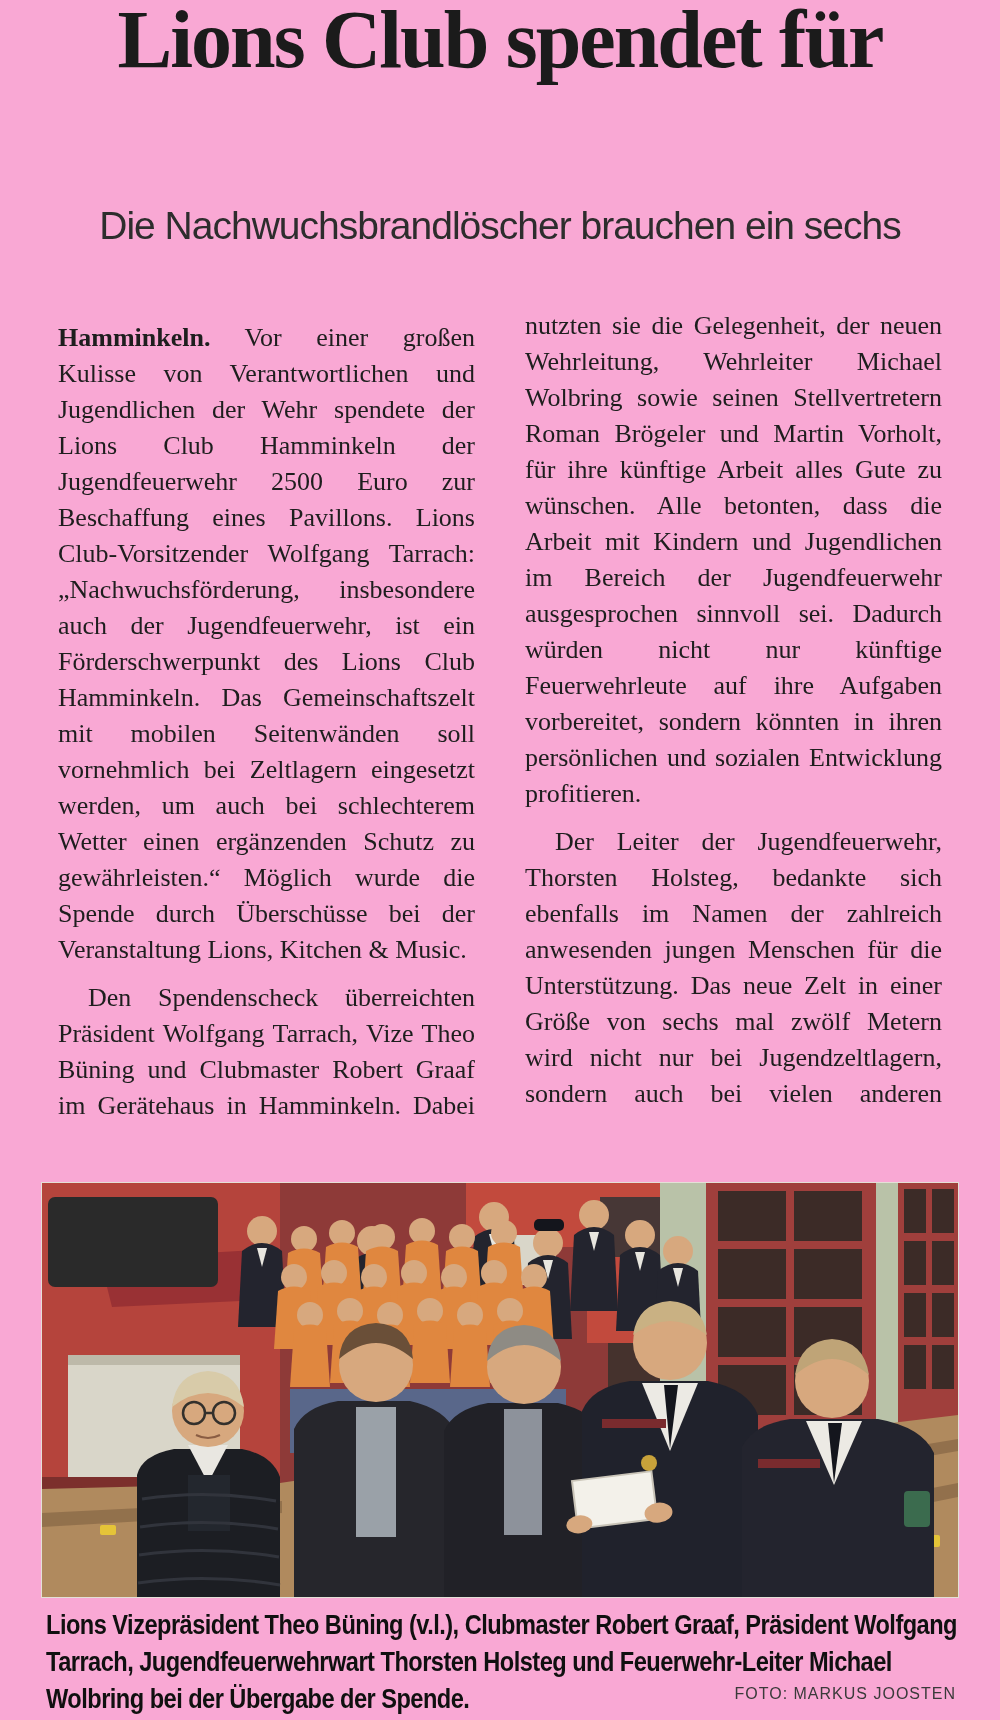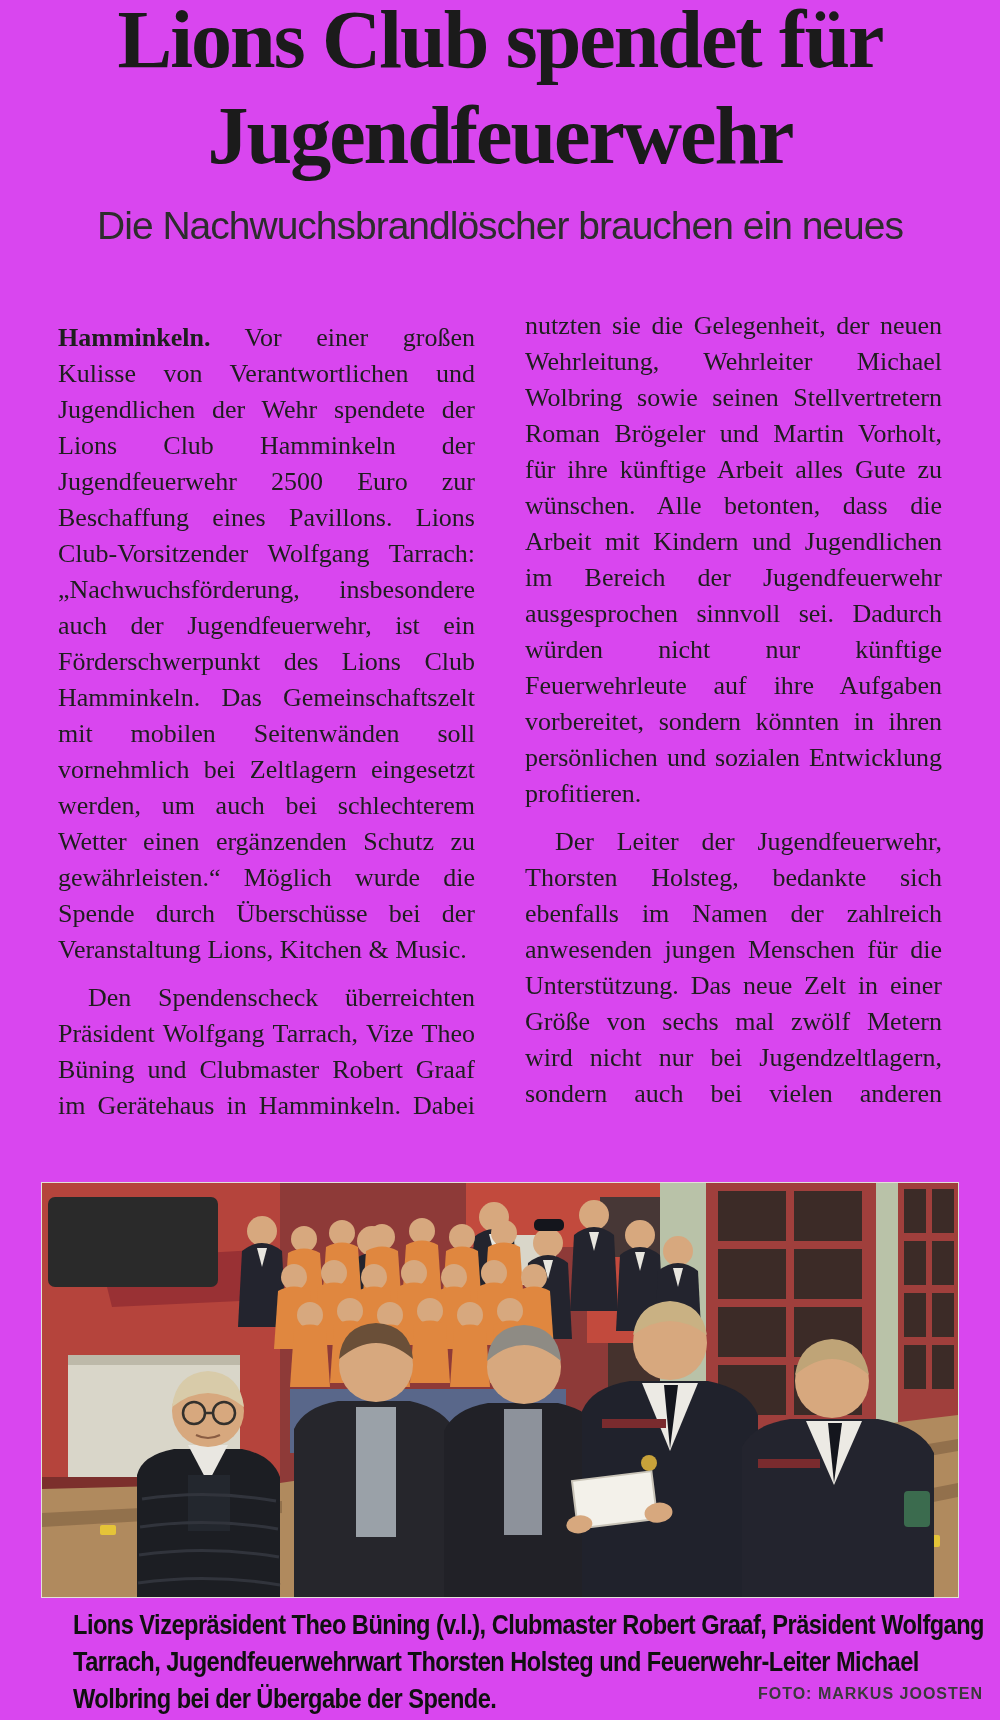--- a/index.html
+++ b/index.html
@@ -3,21 +3,21 @@
 <meta charset="utf-8">
 <style>
   html,body{margin:0;padding:0;}
   body{
     width:1000px;height:1720px;
     background:#f4f3ef;
     font-family:"Liberation Serif", serif;
   }
   .sheet{
     position:relative;width:1000px;height:1720px;
-    background:#d946ef;overflow:hidden;
+    background:#f9a8d4;overflow:hidden;
   }
   
   .headline{
     position:absolute;top:-8px;left:0;width:1000px;
     text-align:center;
     font-family:"Liberation Serif", serif;
     font-weight:700;
     font-size:82px;line-height:1.17;
     letter-spacing:-2px;
     color:#1b1b1b;
@@ -50,51 +50,50 @@
   
   .photo{
     position:absolute;top:1183px;left:42px;
     width:916px;height:414px;
     background:#8e3a38;
     outline:1px solid #e4e0d7;
   }
   .photo svg{display:block;width:100%;height:100%;}
   
   .caption{
-    position:absolute;top:1607px;left:46px;width:912px;height:112px;margin-left:27px;
+    position:absolute;top:1607px;left:46px;width:912px;height:112px;
   }
   .caption-inner{
     width:1044px;
     transform:scaleX(0.874);transform-origin:0 0;
     font-family:"Liberation Sans", sans-serif;
     font-weight:700;
     font-size:27px;line-height:37px;
     letter-spacing:-0.6px;
     color:#101010;
   }
   .credit{
     position:absolute;right:2px;top:78px;
     font-family:"Liberation Sans", sans-serif;
-    font-weight:700;
+    font-weight:400;
     font-size:16px;letter-spacing:1px;
     color:#3a3a3a;
   }
 </style>
 </head>
 <body>
 
 <div class="sheet">
 
   <div class="headline">
     <div>Lions Club spendet für</div>
-    <div>Jugendfeuerwehr</div>
   </div>
 
   <div class="subtitle">
-    <div>Die Nachwuchsbrandlöscher brauchen ein neues</div>
+    <div>Die Nachwuchsbrandlöscher brauchen ein sechs</div>
   </div>
 
   <div class="article-body">
     <p><strong>Hamminkeln.</strong><span> Vor einer großen Kulisse von Verantwortlichen und Jugendlichen der Wehr spendete der Lions Club Hamminkeln der Jugendfeuerwehr 2500 Euro zur Beschaffung eines Pavillons. Lions Club-Vorsitzender Wolfgang Tarrach: „Nachwuchsförderung, insbesondere auch der Jugendfeuerwehr, ist ein Förderschwerpunkt des Lions Club Hamminkeln. Das Gemeinschaftszelt mit mobilen Seitenwänden soll vornehmlich bei Zeltlagern eingesetzt werden, um auch bei schlechterem Wetter einen ergänzenden Schutz zu gewährleisten.“ Möglich wurde die Spende durch Überschüsse bei der Veranstaltung Lions, Kitchen &amp; Music.</span></p>
     <p class="indent">Den Spendenscheck überreichten Präsident Wolfgang Tarrach, Vize Theo Büning und Clubmaster Robert Graaf im Gerätehaus in Hamminkeln. Dabei nutzten sie die Gelegenheit, der neuen Wehrleitung, Wehrleiter Michael Wolbring sowie seinen Stellvertretern Roman Brögeler und Martin Vorholt, für ihre künftige Arbeit alles Gute zu wünschen. Alle betonten, dass die Arbeit mit Kindern und Jugendlichen im Bereich der Jugendfeuerwehr ausgesprochen sinnvoll sei. Dadurch würden nicht nur künftige Feuerwehrleute auf ihre Aufgaben vorbereitet, sondern könnten in ihren persönlichen und sozialen Entwicklung profitieren.</p>
     <p class="indent">Der Leiter der Jugendfeuerwehr, Thorsten Holsteg, bedankte sich ebenfalls im Namen der zahlreich anwesenden jungen Menschen für die Unterstützung. Das neue Zelt in einer Größe von sechs mal zwölf Metern wird nicht nur bei Jugendzeltlagern, sondern auch bei vielen anderen Veranstaltungen der Jugendfeuerwehr zum Einsatz kommen.</p>
   </div>
 
   <div class="photo">
     <svg viewBox="0 0 916 414" preserveAspectRatio="none">

